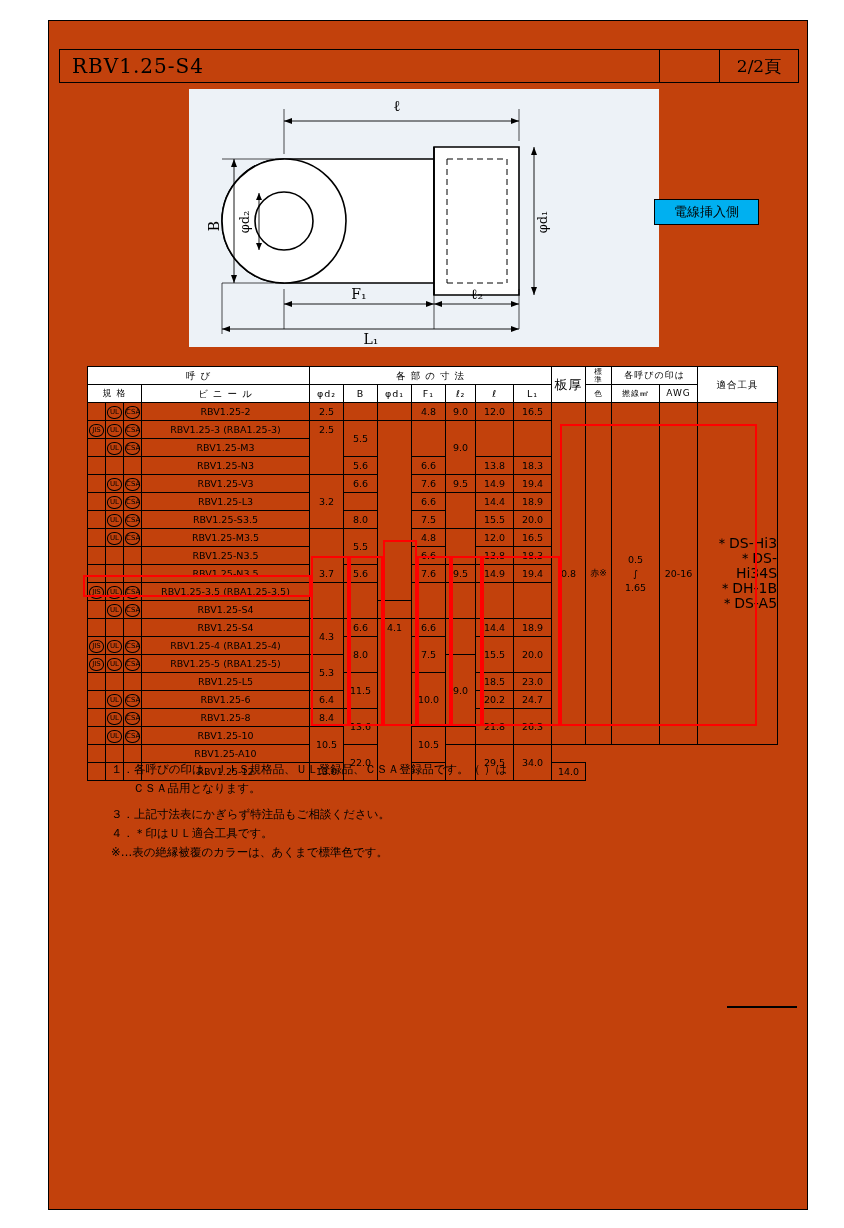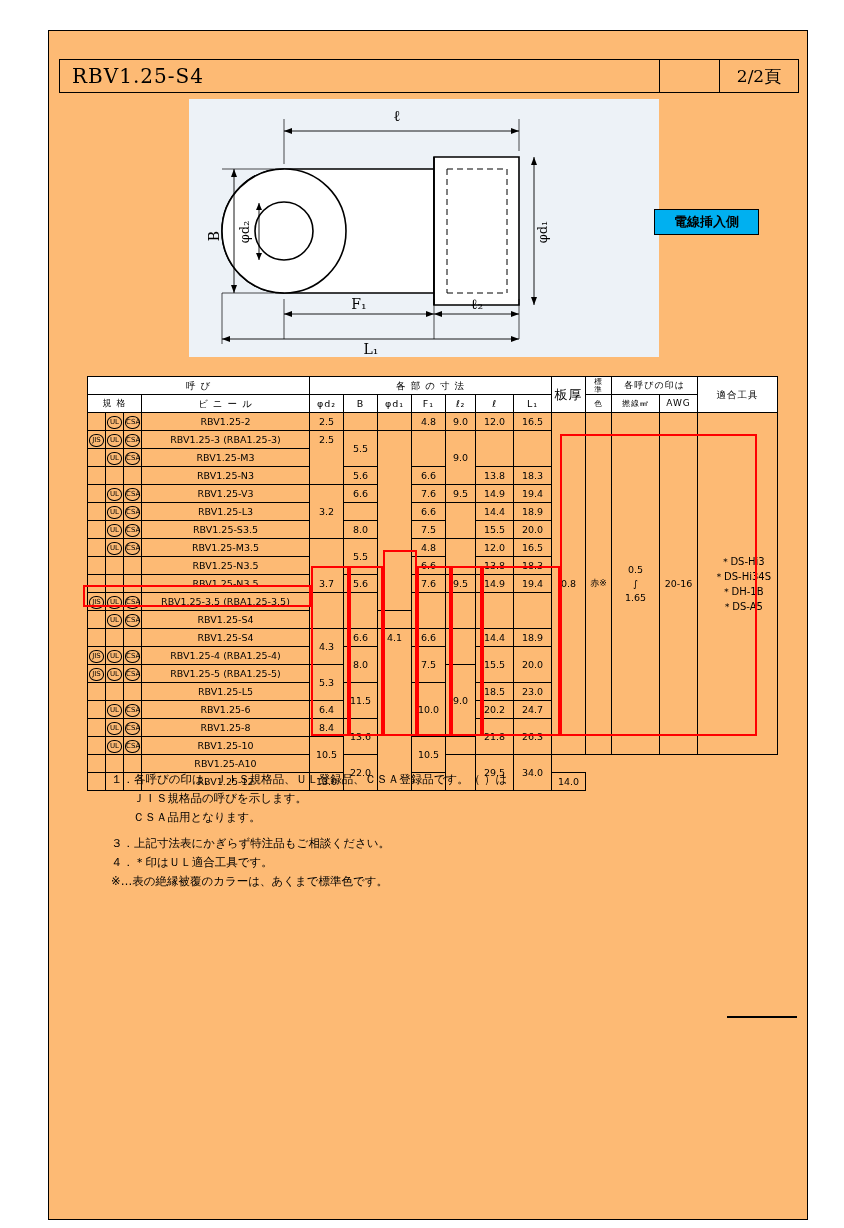--- a/index.html
+++ b/index.html
@@ -10,26 +10,26 @@
   body {
     font-family: "Liberation Sans", sans-serif;
     width: 844px;
     height: 1228px;
     position: relative;
     overflow: hidden;
   }
   .page {
     position: absolute;
     left: 48px;
-    top: 30px;
+    top: 20px;
     width: 760px;
     height: 1190px;
     border: 1px solid #000;
     box-sizing: border-box;
-    background: #fdba74;
+    background: #c2410c;
   }
   
   .header {
     position: absolute;
     left: 10px;
     top: 28px;
     width: 740px;
     height: 34px;
     border: 1px solid #000;
     box-sizing: border-box;
@@ -80,21 +80,20 @@
     height: 26px;
     background: #00b0f0;
     border: 1px solid #000;
     box-sizing: border-box;
     display: flex;
     align-items: center;
     justify-content: center;
     font-size: 13px;
     color: #000;
     font-family: "DejaVu Sans", sans-serif;
-    font-weight: bold;
   }
 
   
   .table-wrap {
     position: absolute;
     left: 38px;
     top: 345px;
     width: 775px;
   }
   table.spec {
@@ -303,21 +302,21 @@
           <td rowspan="19" style="font-size:9px">赤※</td>
           <td rowspan="19">
             <div style="line-height:14px;font-size:9.5px">
               <div>0.5</div>
               <div>∫</div>
               <div>1.65</div>
             </div>
           </td>
           <td rowspan="19">20-16</td>
           <td rowspan="19">
-            <div style="line-height:15px;font-size:10px;text-align:center;padding-left:10px">
+            <div style="line-height:15px;font-size:14px;text-align:right;padding-left:10px">
               <div>＊DS-Hi3</div>
               <div>＊DS-Hi34S</div>
               <div>＊DH-1B</div>
               <div>＊DS-A5</div>
             </div>
           </td>
         </tr>
 
         <tr>
           <td class="markcell"><span class="mark">JIS</span></td>
@@ -545,21 +544,20 @@
     <div class="redbox" style="left:262px; top:190px; width:34px; height:170px;"></div>
     <div class="redbox" style="left:296px; top:174px; width:34px; height:186px;"></div>
     <div class="redbox" style="left:330px; top:190px; width:34px; height:170px;"></div>
     <div class="redbox" style="left:364px; top:190px; width:31px; height:170px;"></div>
     <div class="redbox" style="left:395px; top:190px; width:78px; height:170px;"></div>
     <div class="redbox" style="left:473px; top:58px; width:197px; height:302px;"></div>
   </div>
 
   <div class="notes">
     <p>１．各呼びの印は、ＪＩＳ規格品、ＵＬ登録品、ＣＳＡ登録品です。（ ）は</p>
-    <p class="indent">ＪＩＳ規格品の呼びを示します。</p>
     <p class="indent">ＣＳＡ品用となります。</p>
     <p class="gap">３．上記寸法表にかぎらず特注品もご相談ください。</p>
     <p>４．＊印はＵＬ適合工具です。</p>
     <p>※…表の絶縁被覆のカラーは、あくまで標準色です。</p>
   </div>
 
   <div class="bottom-rule"></div>
 </div>
 
 </body></html>

